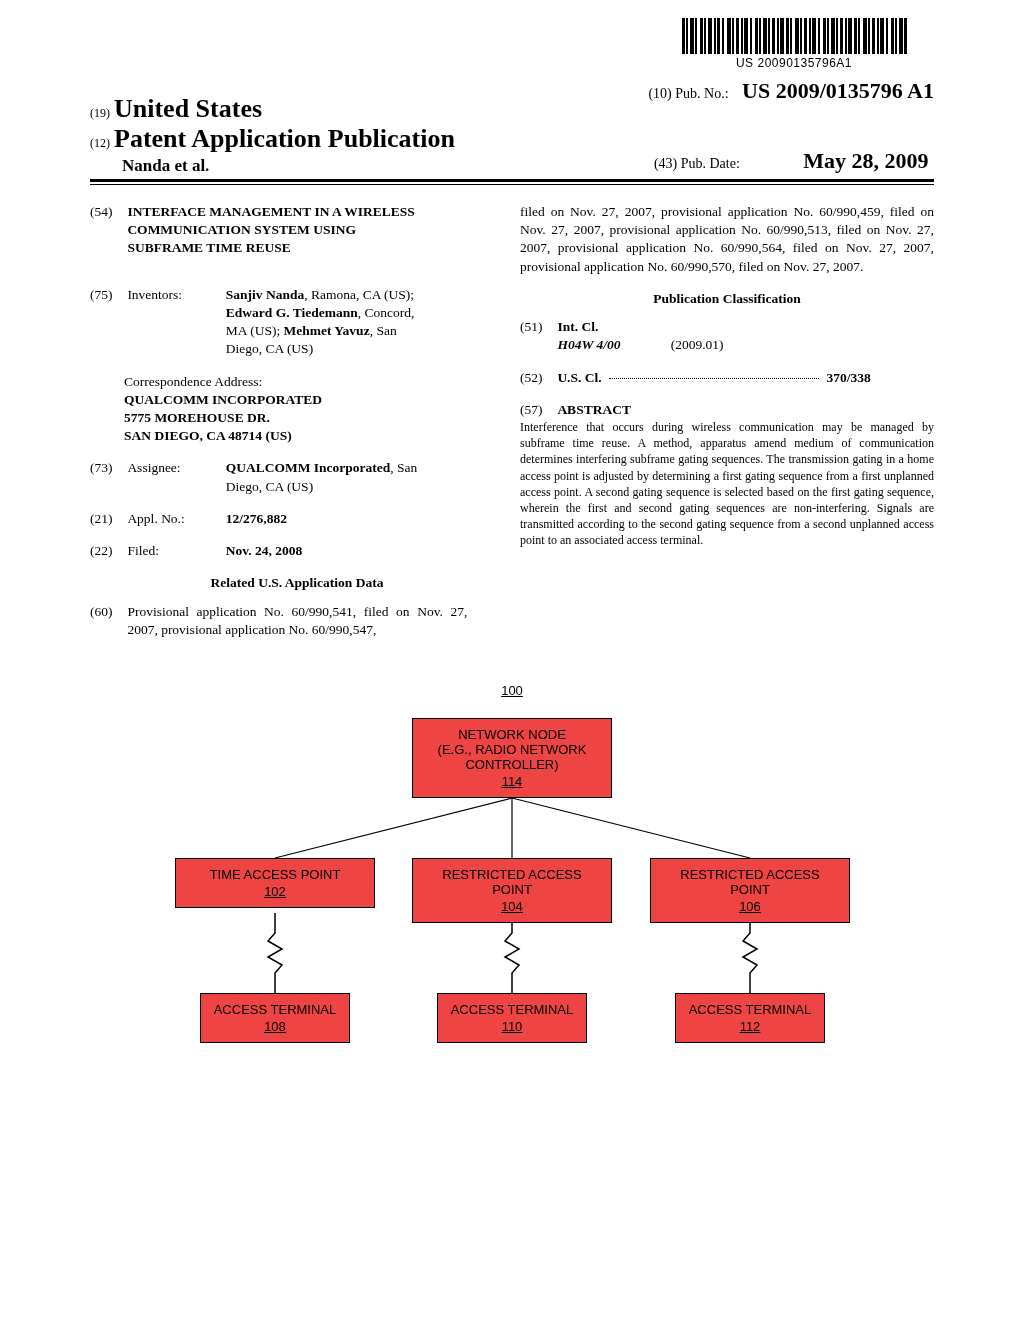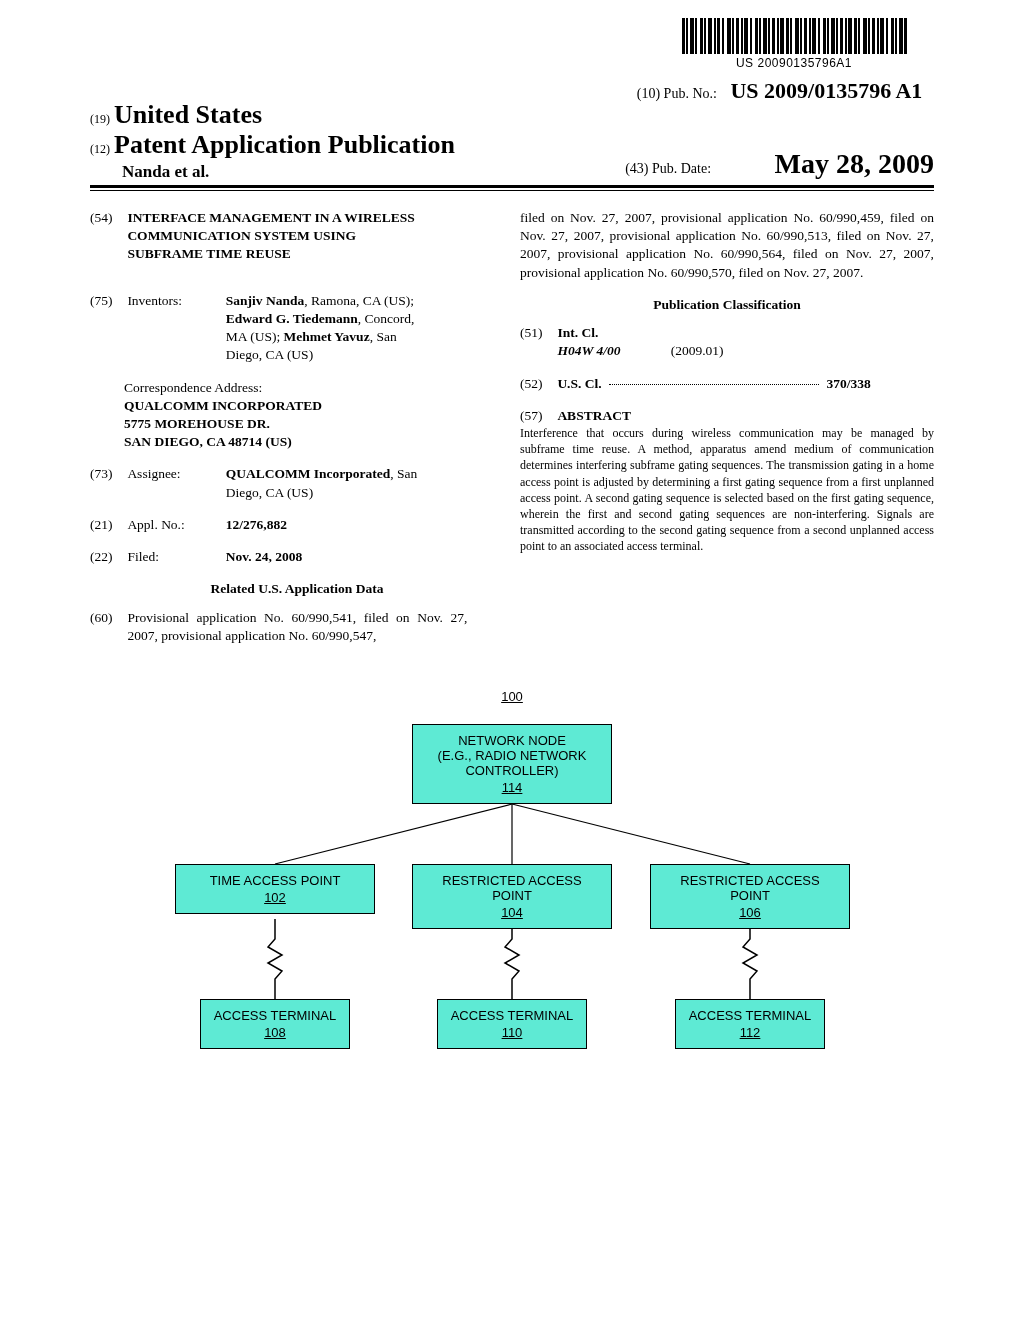--- a/index.html
+++ b/index.html
@@ -74,21 +74,21 @@
     font-size: 14px;
     white-space: nowrap;
   }
   .pubno-val {
     font-size: 22px;
     font-weight: bold;
     display: inline-block;
     margin-left: 10px;
   }
   .pubdate-val {
-    font-size: 28px;
+    font-size: 22px;
     font-weight: bold;
     display: inline-block;
     margin-left: 60px;
     margin-top: 44px;
   }
   .thin-rule {
     border-top: 1px solid #000;
     margin-top: 2px;
   }
   .biblio {
@@ -156,21 +156,21 @@
   .fignum {
     position: absolute;
     left: 50%;
     top: 0;
     transform: translateX(-50%);
     text-decoration: underline;
   }
   .box {
     position: absolute;
     border: 1.5px solid #000;
-    background: #5eead4;
+    background: #ef4444;
     text-align: center;
     padding: 8px 12px;
     box-sizing: border-box;
   }
   .box .ref { text-decoration: underline; display: block; margin-top: 2px;}
   svg.conn { position: absolute; left:0; top:0; pointer-events:none; }
 </style>
 </head>
 <body>
 

